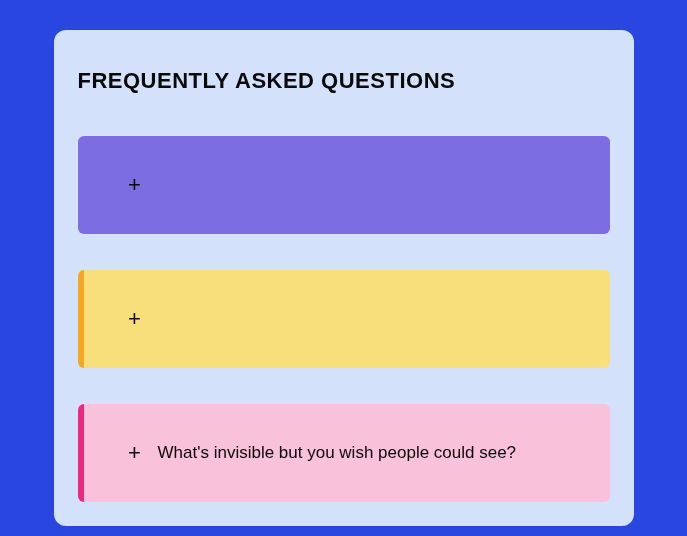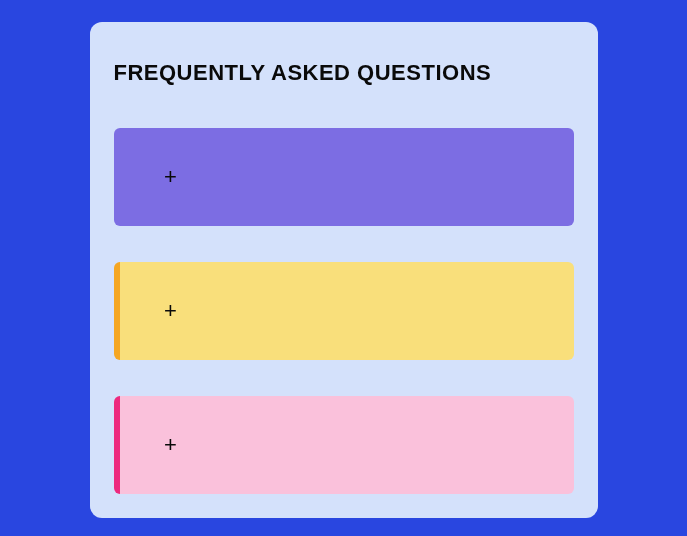--- a/index.html
+++ b/index.html
@@ -16,22 +16,22 @@
       padding: 0;
       display: flex;
       align-items: flex-start;
       justify-content: center;
     }
     
     .faq-container {
       background: #d4e1fb;
       border-radius: 12px;
       padding: 38px 24px 24px 24px;
-      width: 508px;
-      margin-top: 22px;
+      width: 580px;
+      margin-top: 30px;
     }
     
     .faq-title {
       font-size: 22px;
       font-weight: 800;
       letter-spacing: 0.5px;
       color: #0a0a0a;
       margin-bottom: 42px;
       text-transform: uppercase;
     }
@@ -92,14 +92,15 @@
   <div class="faq-item faq-item-purple">
     <span class="plus-icon">+</span>
   </div>
 
   <div class="faq-item faq-item-yellow">
     <span class="plus-icon">+</span>
   </div>
 
   <div class="faq-item faq-item-pink">
     <span class="plus-icon">+</span>
+    <span class="faq-question">What's invisible but you wish people could see?</span>
   </div>
 </div>
 
 </body></html>

